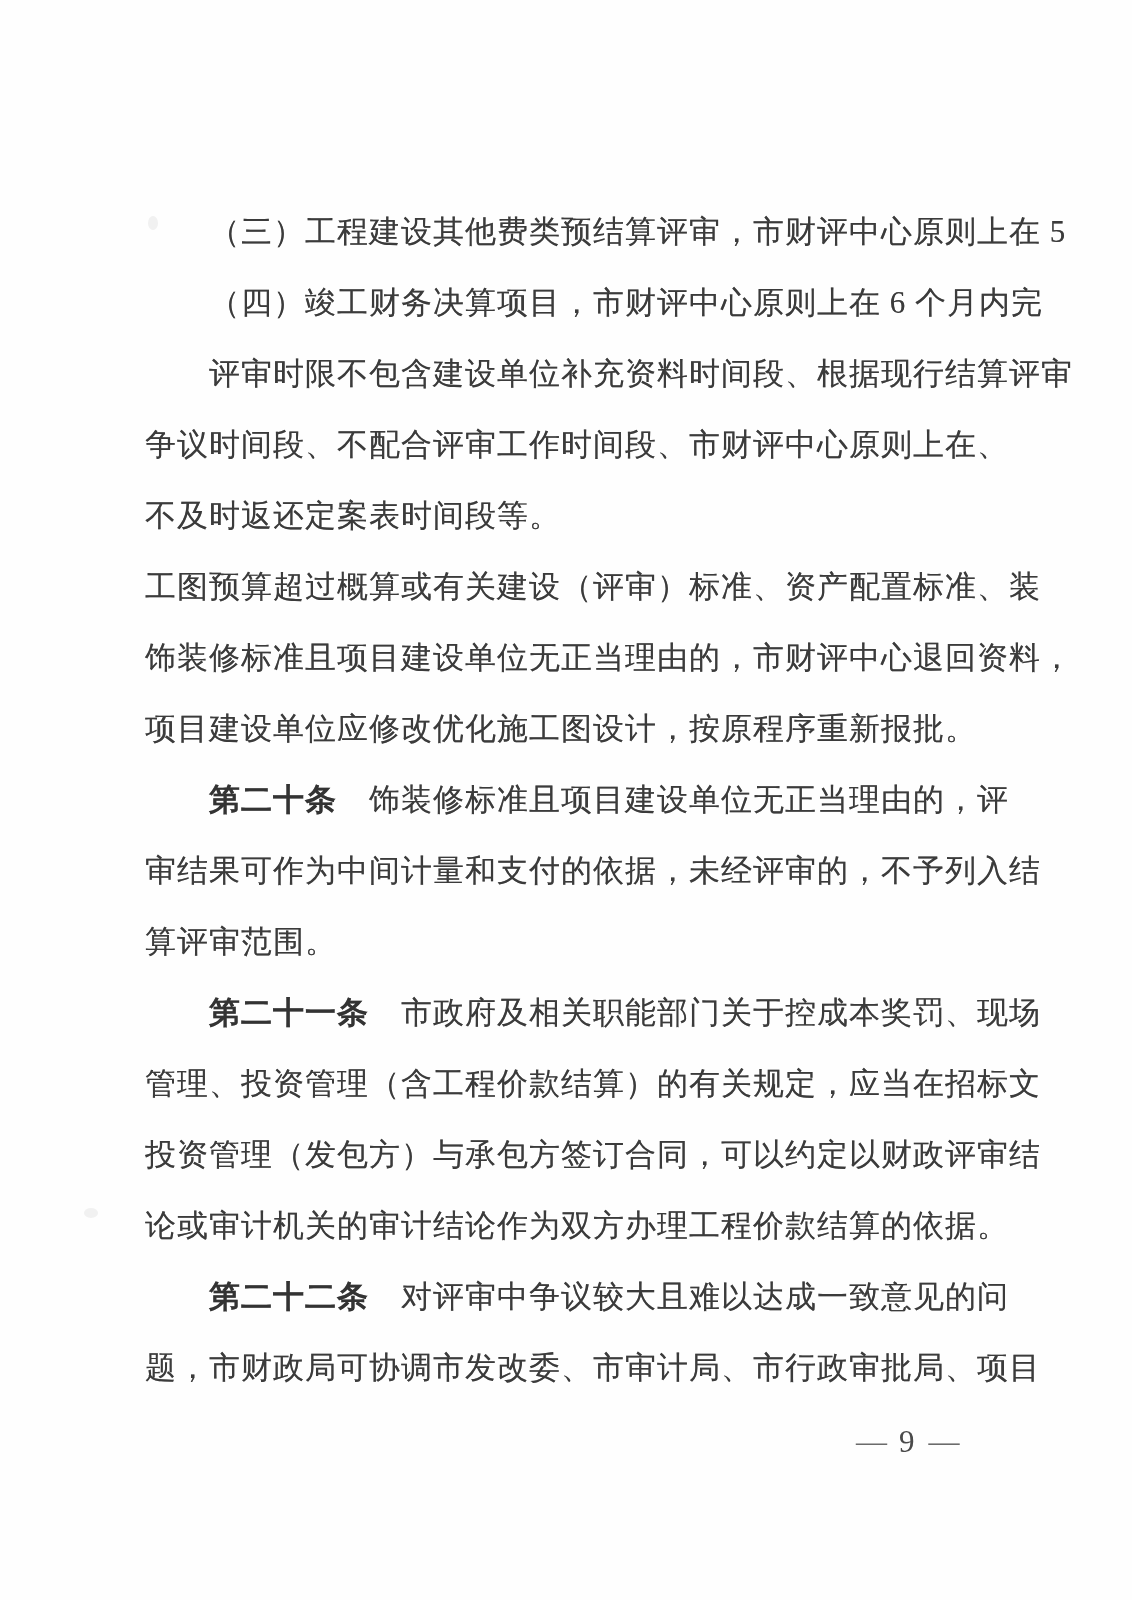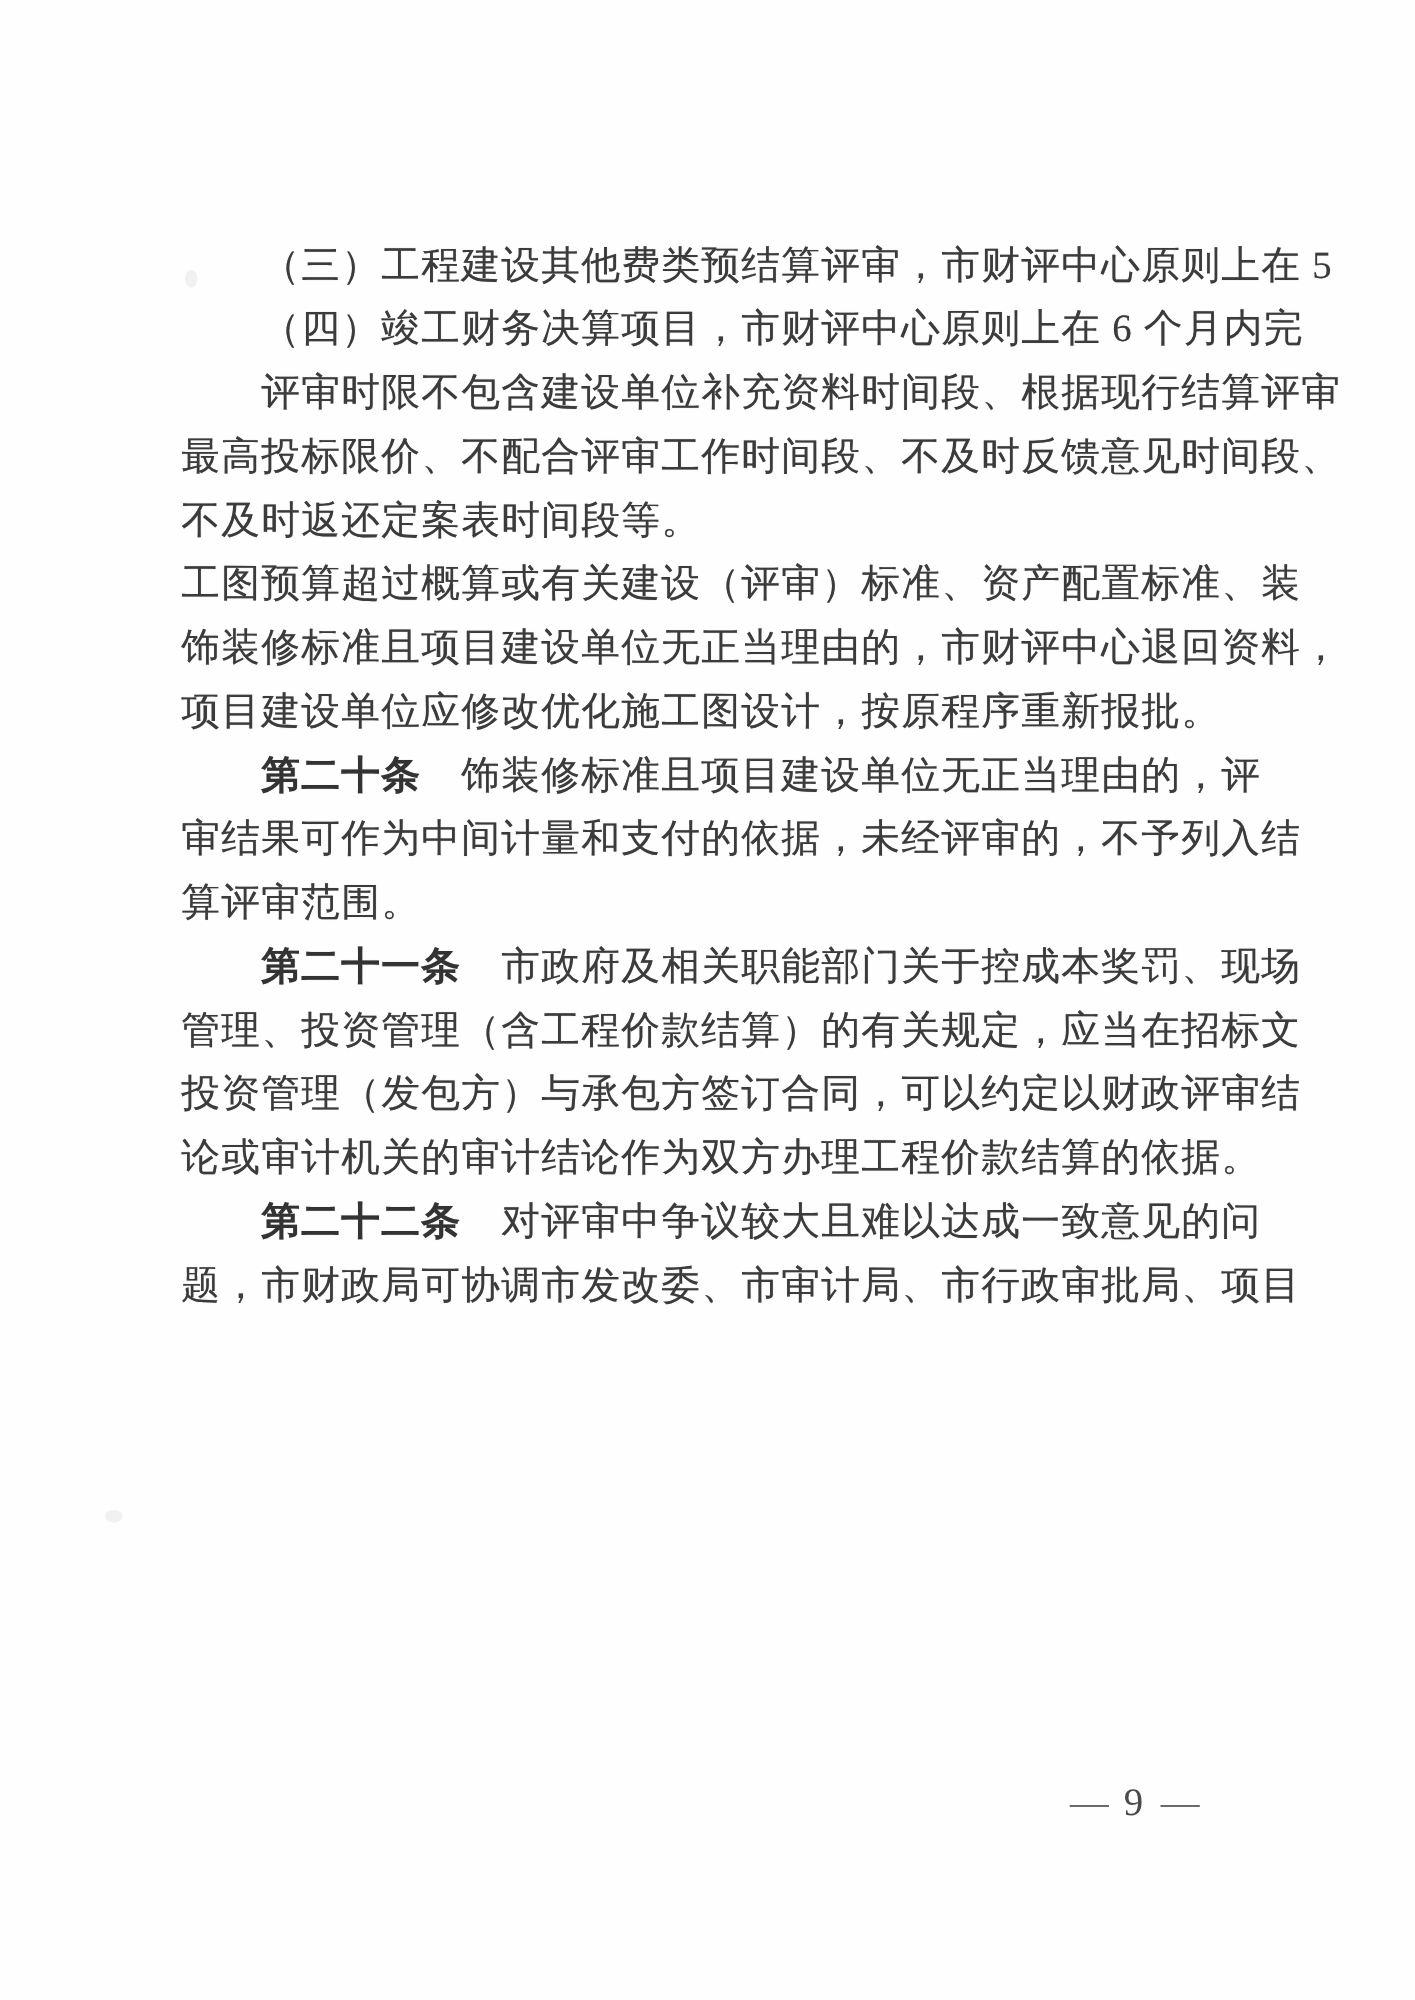--- a/index.html
+++ b/index.html
@@ -19,20 +19,21 @@
     width: 828px;
   }
   .line {
     height: 51px;
     line-height: 51px;
     font-size: 31px;
     color: #3b3b3b;
     letter-spacing: 1px;
     white-space: nowrap;
     text-shadow: 0 0 0.6px rgba(60,60,60,0.55);
+    margin-top: 20px;
   }
   .line.indent { text-indent: 64px; }
   .line .bold { font-weight: bold; color: #333333; }
   .footer {
     position: absolute;
     left: 856px;
     top: 1424px;
     display: flex;
     align-items: center;
     gap: 14px;
@@ -57,21 +58,21 @@
   <div class="line indent"><span class="bold"></span><span class="txt">（三）工程建设其他费类预结算评审，市财评中心原则上在 5</span></div>
 
 
   <div class="line indent"><span class="bold"></span><span class="txt">（四）竣工财务决算项目，市财评中心原则上在 6 个月内完</span></div>
 
 
 
 
   <div class="line indent"><span class="bold"></span><span class="txt">评审时限不包含建设单位补充资料时间段、根据现行结算评审</span></div>
 
-  <div class="line"><span class="bold"></span><span class="txt">最高投标限价、不配合评审工作时间段、不及时反馈意见时间段、</span></div>
+  <div class="line"><span class="bold"></span><span class="txt">争议时间段、不配合评审工作时间段、市财评中心原则上在、</span></div>
 
   <div class="line"><span class="bold"></span><span class="txt">不及时返还定案表时间段等。</span></div>
 
 
   <div class="line"><span class="bold"></span><span class="txt">工图预算超过概算或有关建设（评审）标准、资产配置标准、装</span></div>
 
   <div class="line"><span class="bold"></span><span class="txt">饰装修标准且项目建设单位无正当理由的，市财评中心退回资料，</span></div>
 
   <div class="line"><span class="bold"></span><span class="txt">项目建设单位应修改优化施工图设计，按原程序重新报批。</span></div>
 

